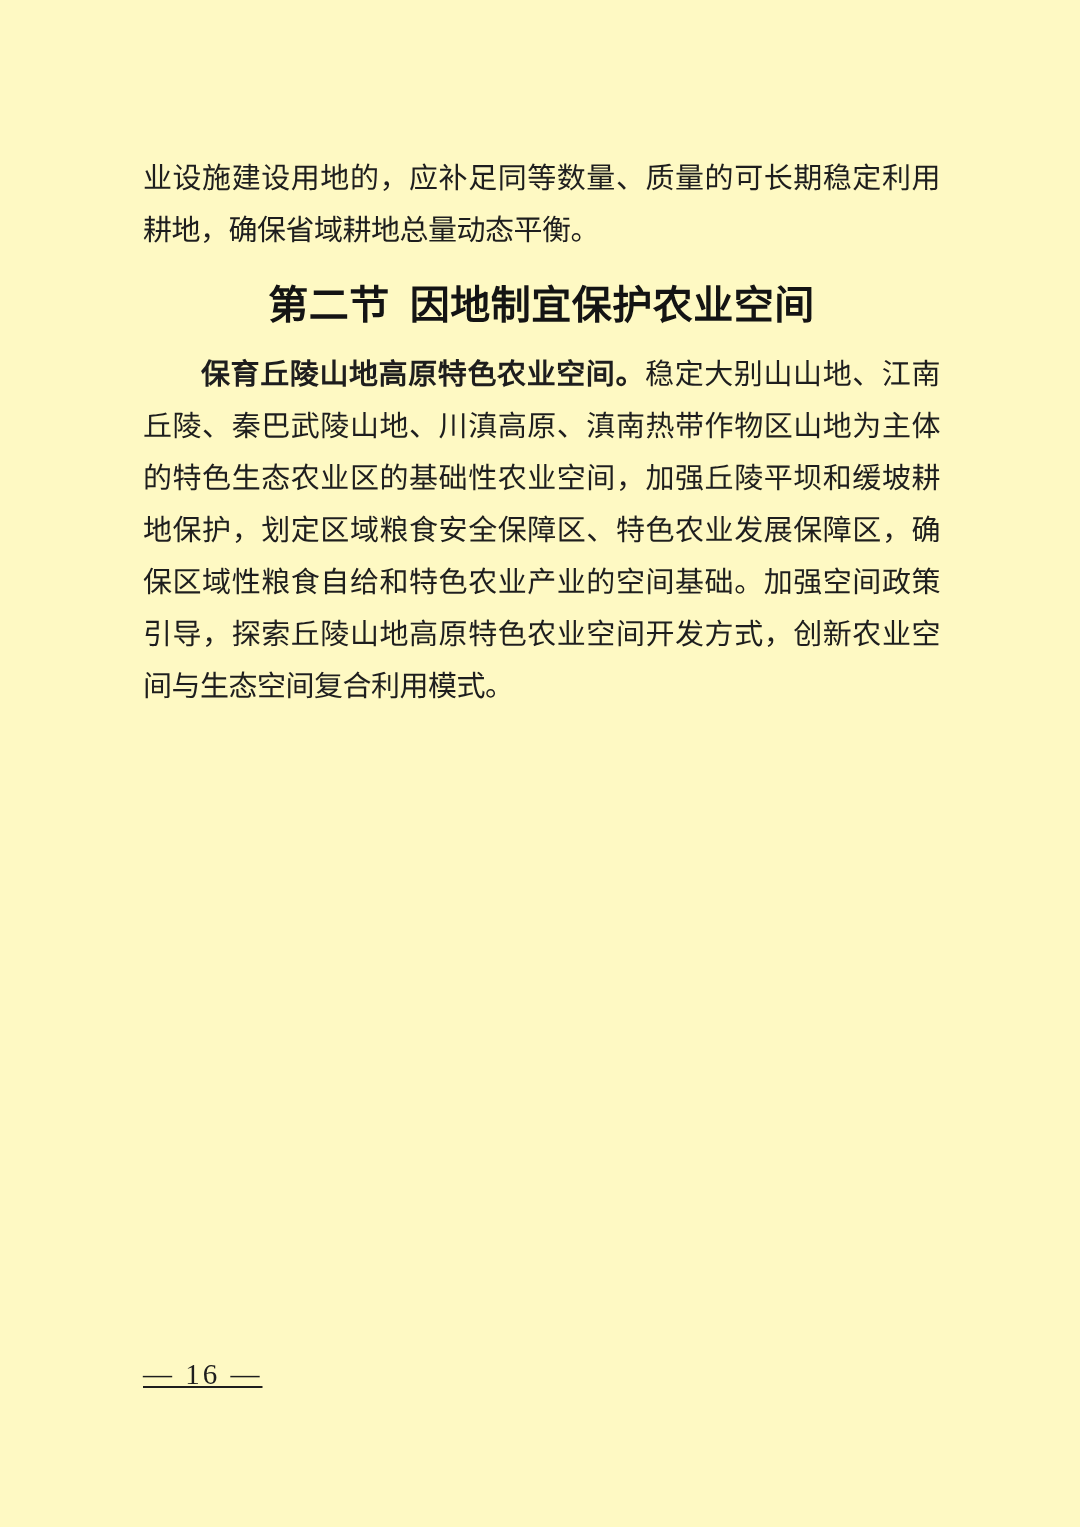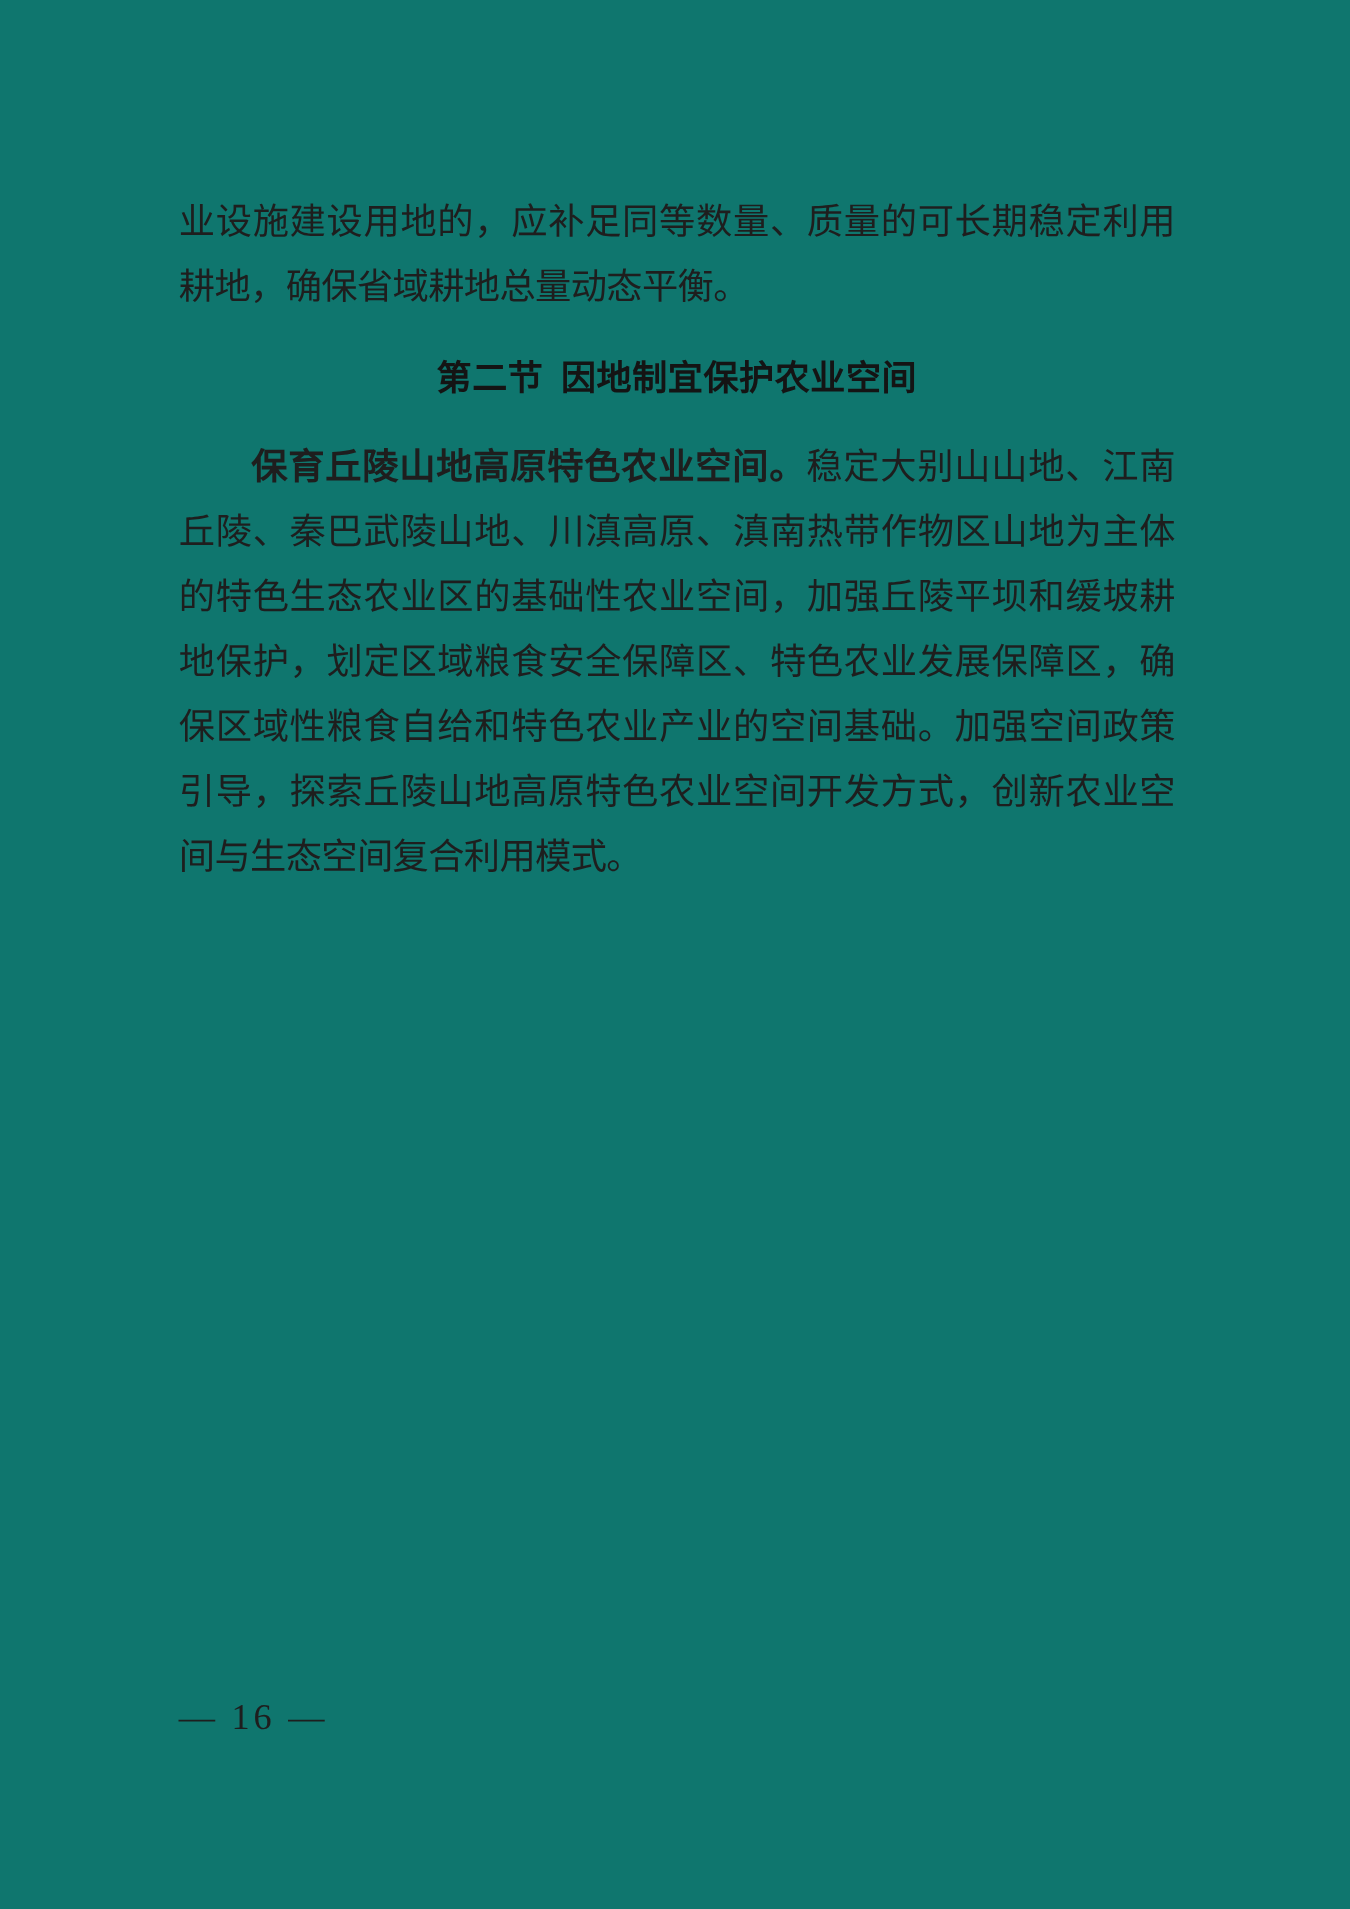--- a/index.html
+++ b/index.html
@@ -11,21 +11,21 @@
     height: 1527px;
     position: relative;
     background: #ffffff;
     font-family: "Liberation Serif", "DejaVu Serif", serif;
     color: #1e1e1e;
     overflow: hidden;
   }
   .page {
     position: absolute;
     inset: 0;
-    background: #0f766e;
+    background: #fef9c3;
   }
   .body-text {
     position: absolute;
     left: 143px;
     top: 152px;
     width: 797px;
   }
   .para {
     margin: 0;
     font-size: 29px;
@@ -36,39 +36,40 @@
     word-break: break-all;
   }
   .para.continuation {
     text-indent: 0;
   }
   .para .lead {
     font-weight: 700;
   }
   .section-heading {
     margin: 24px 0 16px 0;
-    font-size: 28px;
+    font-size: 40px;
     line-height: 52px;
     text-align: center;
-    font-family: Liberation Mono, monospace;
+    font-family: Liberation Serif, serif;
     font-weight: 700;
     color: #141414;
     letter-spacing: 0.5px;
   }
   .section-heading .sec-label {
     margin-right: 0.5em;
   }
   .page-number {
     position: absolute;
     left: 143px;
     top: 1350px;
     font-size: 29px;
     line-height: 48px;
     color: #1e1e1e;
     letter-spacing: 3px;
+    text-decoration: underline;
   }
 </style>
 </head>
 <body>
 
 <div class="page">
   <main class="body-text">
 
     <p class="para continuation"><span class="lead"></span><span>业设施建设用地的，应补足同等数量、质量的可长期稳定利用耕地，确保省域耕地总量动态平衡。</span></p>
 

